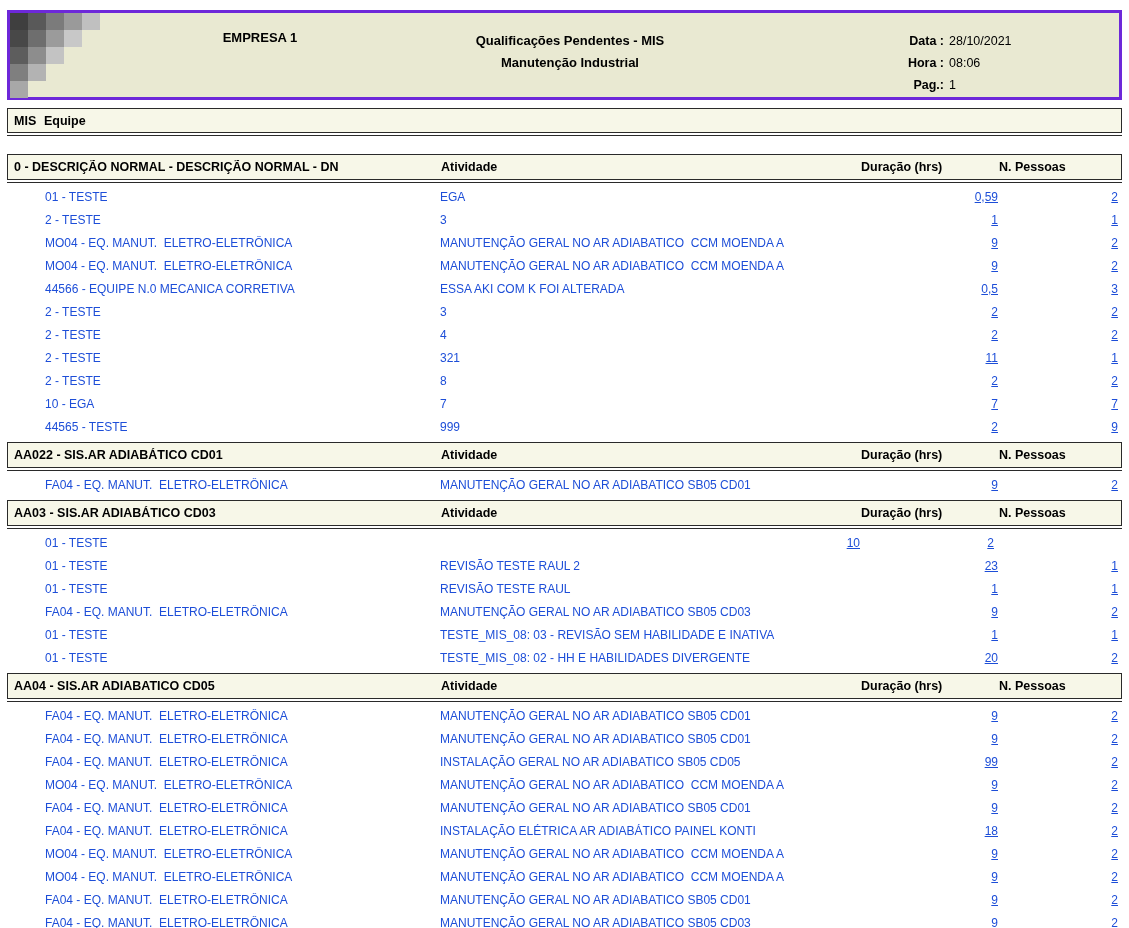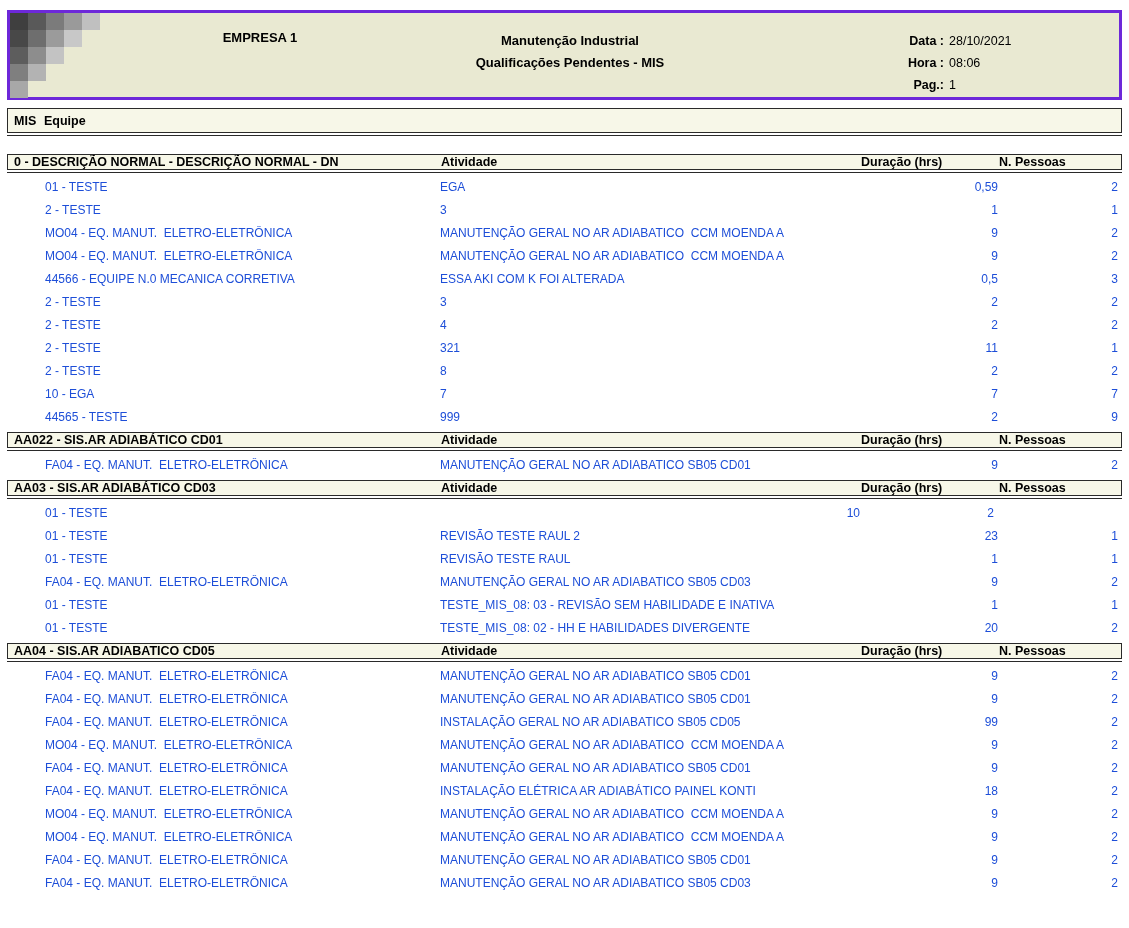--- a/index.html
+++ b/index.html
@@ -32,40 +32,40 @@
   }
   .meta { position: absolute; left: 888px; top: 17px; font-size: 12.5px; line-height: 22px; }
   .meta-row { display: flex; }
   .meta-label { font-weight: bold; width: 46px; text-align: right; white-space: pre; }
   .meta-value { margin-left: 5px; }
 
   
   .bar {
     border: 1px solid #2a2a2a;
     background: #f7f7e8;
-    height: 16px;
+    height: 26px;
     font-weight: bold;
     font-size: 12.5px;
     display: flex; align-items: center;
   }
   .mis-bar { margin-top: 8px; height: 25px; padding: 0 6px; }
   .mis-label { width: 30px; }
   .rule { height: 1px; background: #2a2a2a; margin-top: 2px; }
 
   
   .sections { margin-top: 18px; }
   .section { margin-top: 4px; }
   .section-bar { padding: 0 3px 0 6px; display: grid; grid-template-columns: 427px 420px 138px 1fr; align-items: center; }
   .section-title, .col-label { white-space: pre; overflow: hidden; }
   .col-right { text-align: left; }
   .section-rows { margin-top: 2px; }
   .row { display: grid; grid-template-columns: 433px 420px 138px 1fr; height: 23px; align-items: center; font-size: 12px; color: #1d4ed8; }
   .cell { white-space: pre; overflow: hidden; }
   .cell-equipe { padding-left: 38px; }
-  .cell-right { text-align: right; }
+  .cell-right { text-align: right; text-decoration: underline; }
   .cell-pessoas { padding-right: 4px; }
   .bar .cell-pessoas { padding-right: 0; }
 </style>
 </head>
 <body>
 
 <div class="page">
 
   <div class="report-header">
     <div class="logo">
@@ -90,22 +90,22 @@
         <div class="logo-row">
           <div class="logo-cell" style="background: rgb(127, 127, 127);"></div>
           <div class="logo-cell" style="background: rgb(179, 179, 179);"></div>
         </div>
         <div class="logo-row">
           <div class="logo-cell" style="background: rgb(168, 168, 168);"></div>
         </div>
       </div>
     <div class="company">EMPRESA 1</div>
     <div class="titles">
+      <div>Qualificações Pendentes - MIS</div>
       <div>Manutenção Industrial</div>
-      <div>Qualificações Pendentes - MIS</div>
     </div>
     <div class="meta">
       <div class="meta-row">
         <span class="meta-label">Data :</span>
         <span class="meta-value">28/10/2021</span>
       </div>
       <div class="meta-row">
         <span class="meta-label">Hora :</span>
         <span class="meta-value">08:06</span>
       </div>

